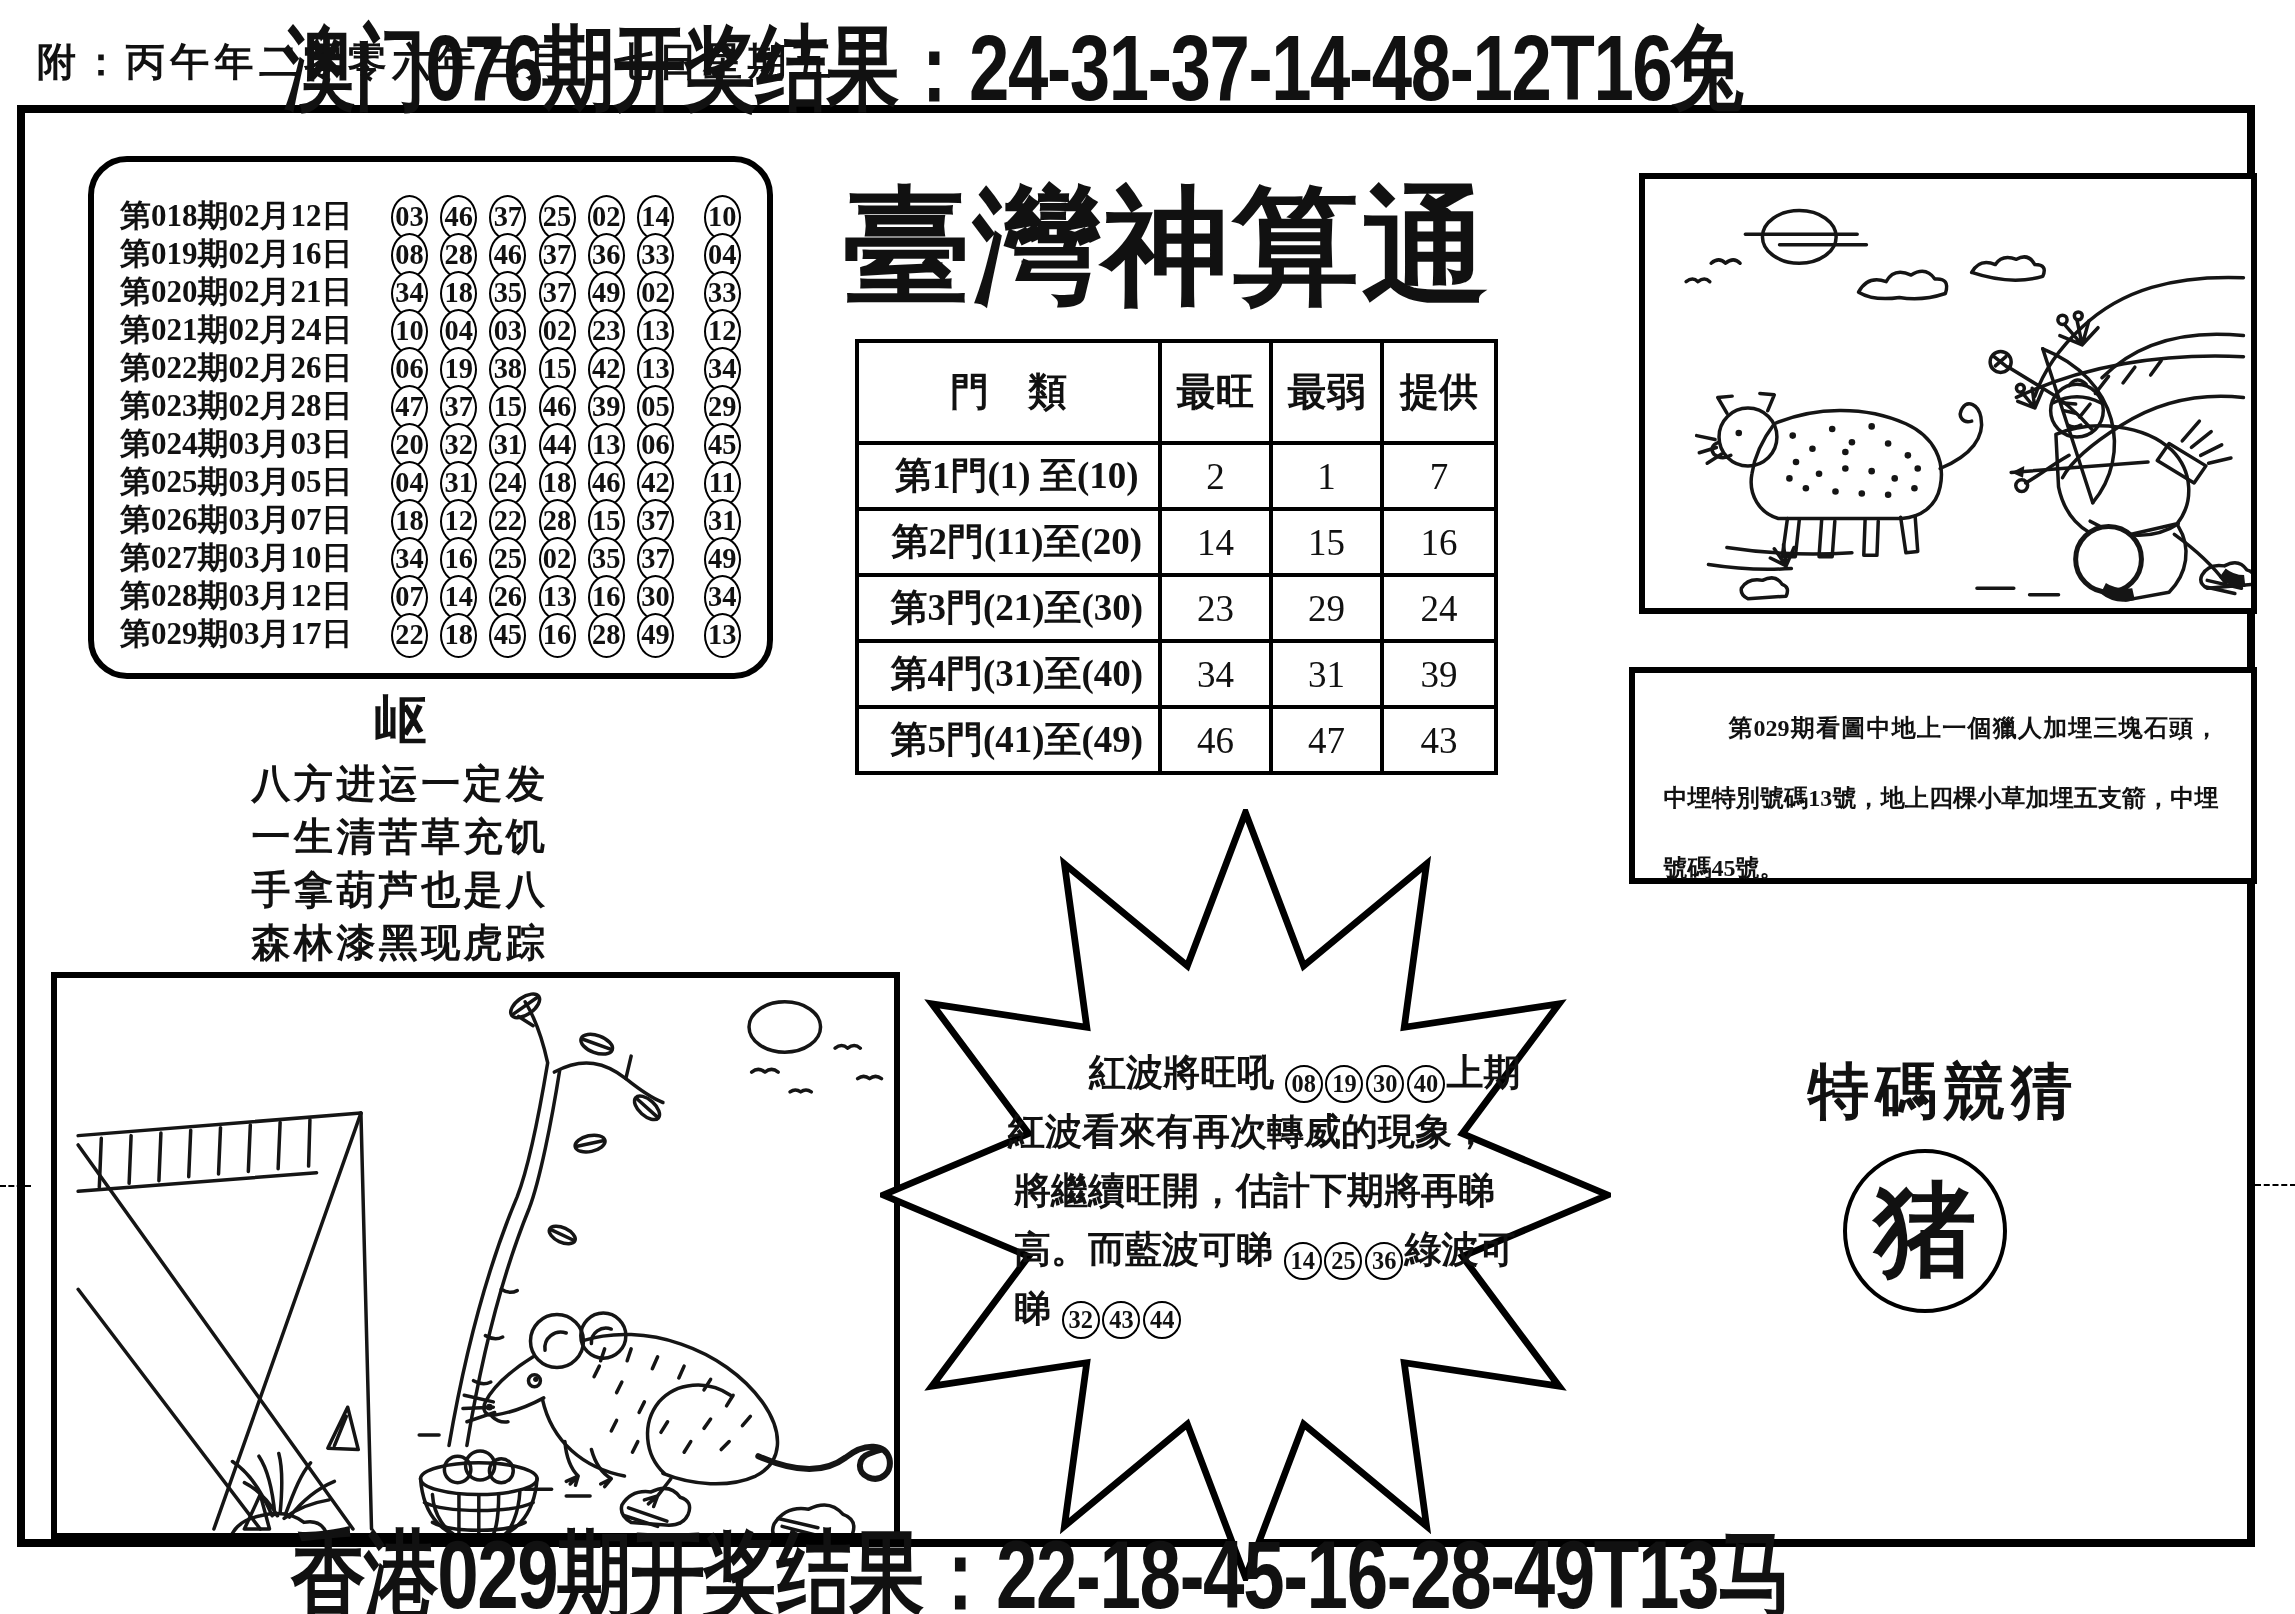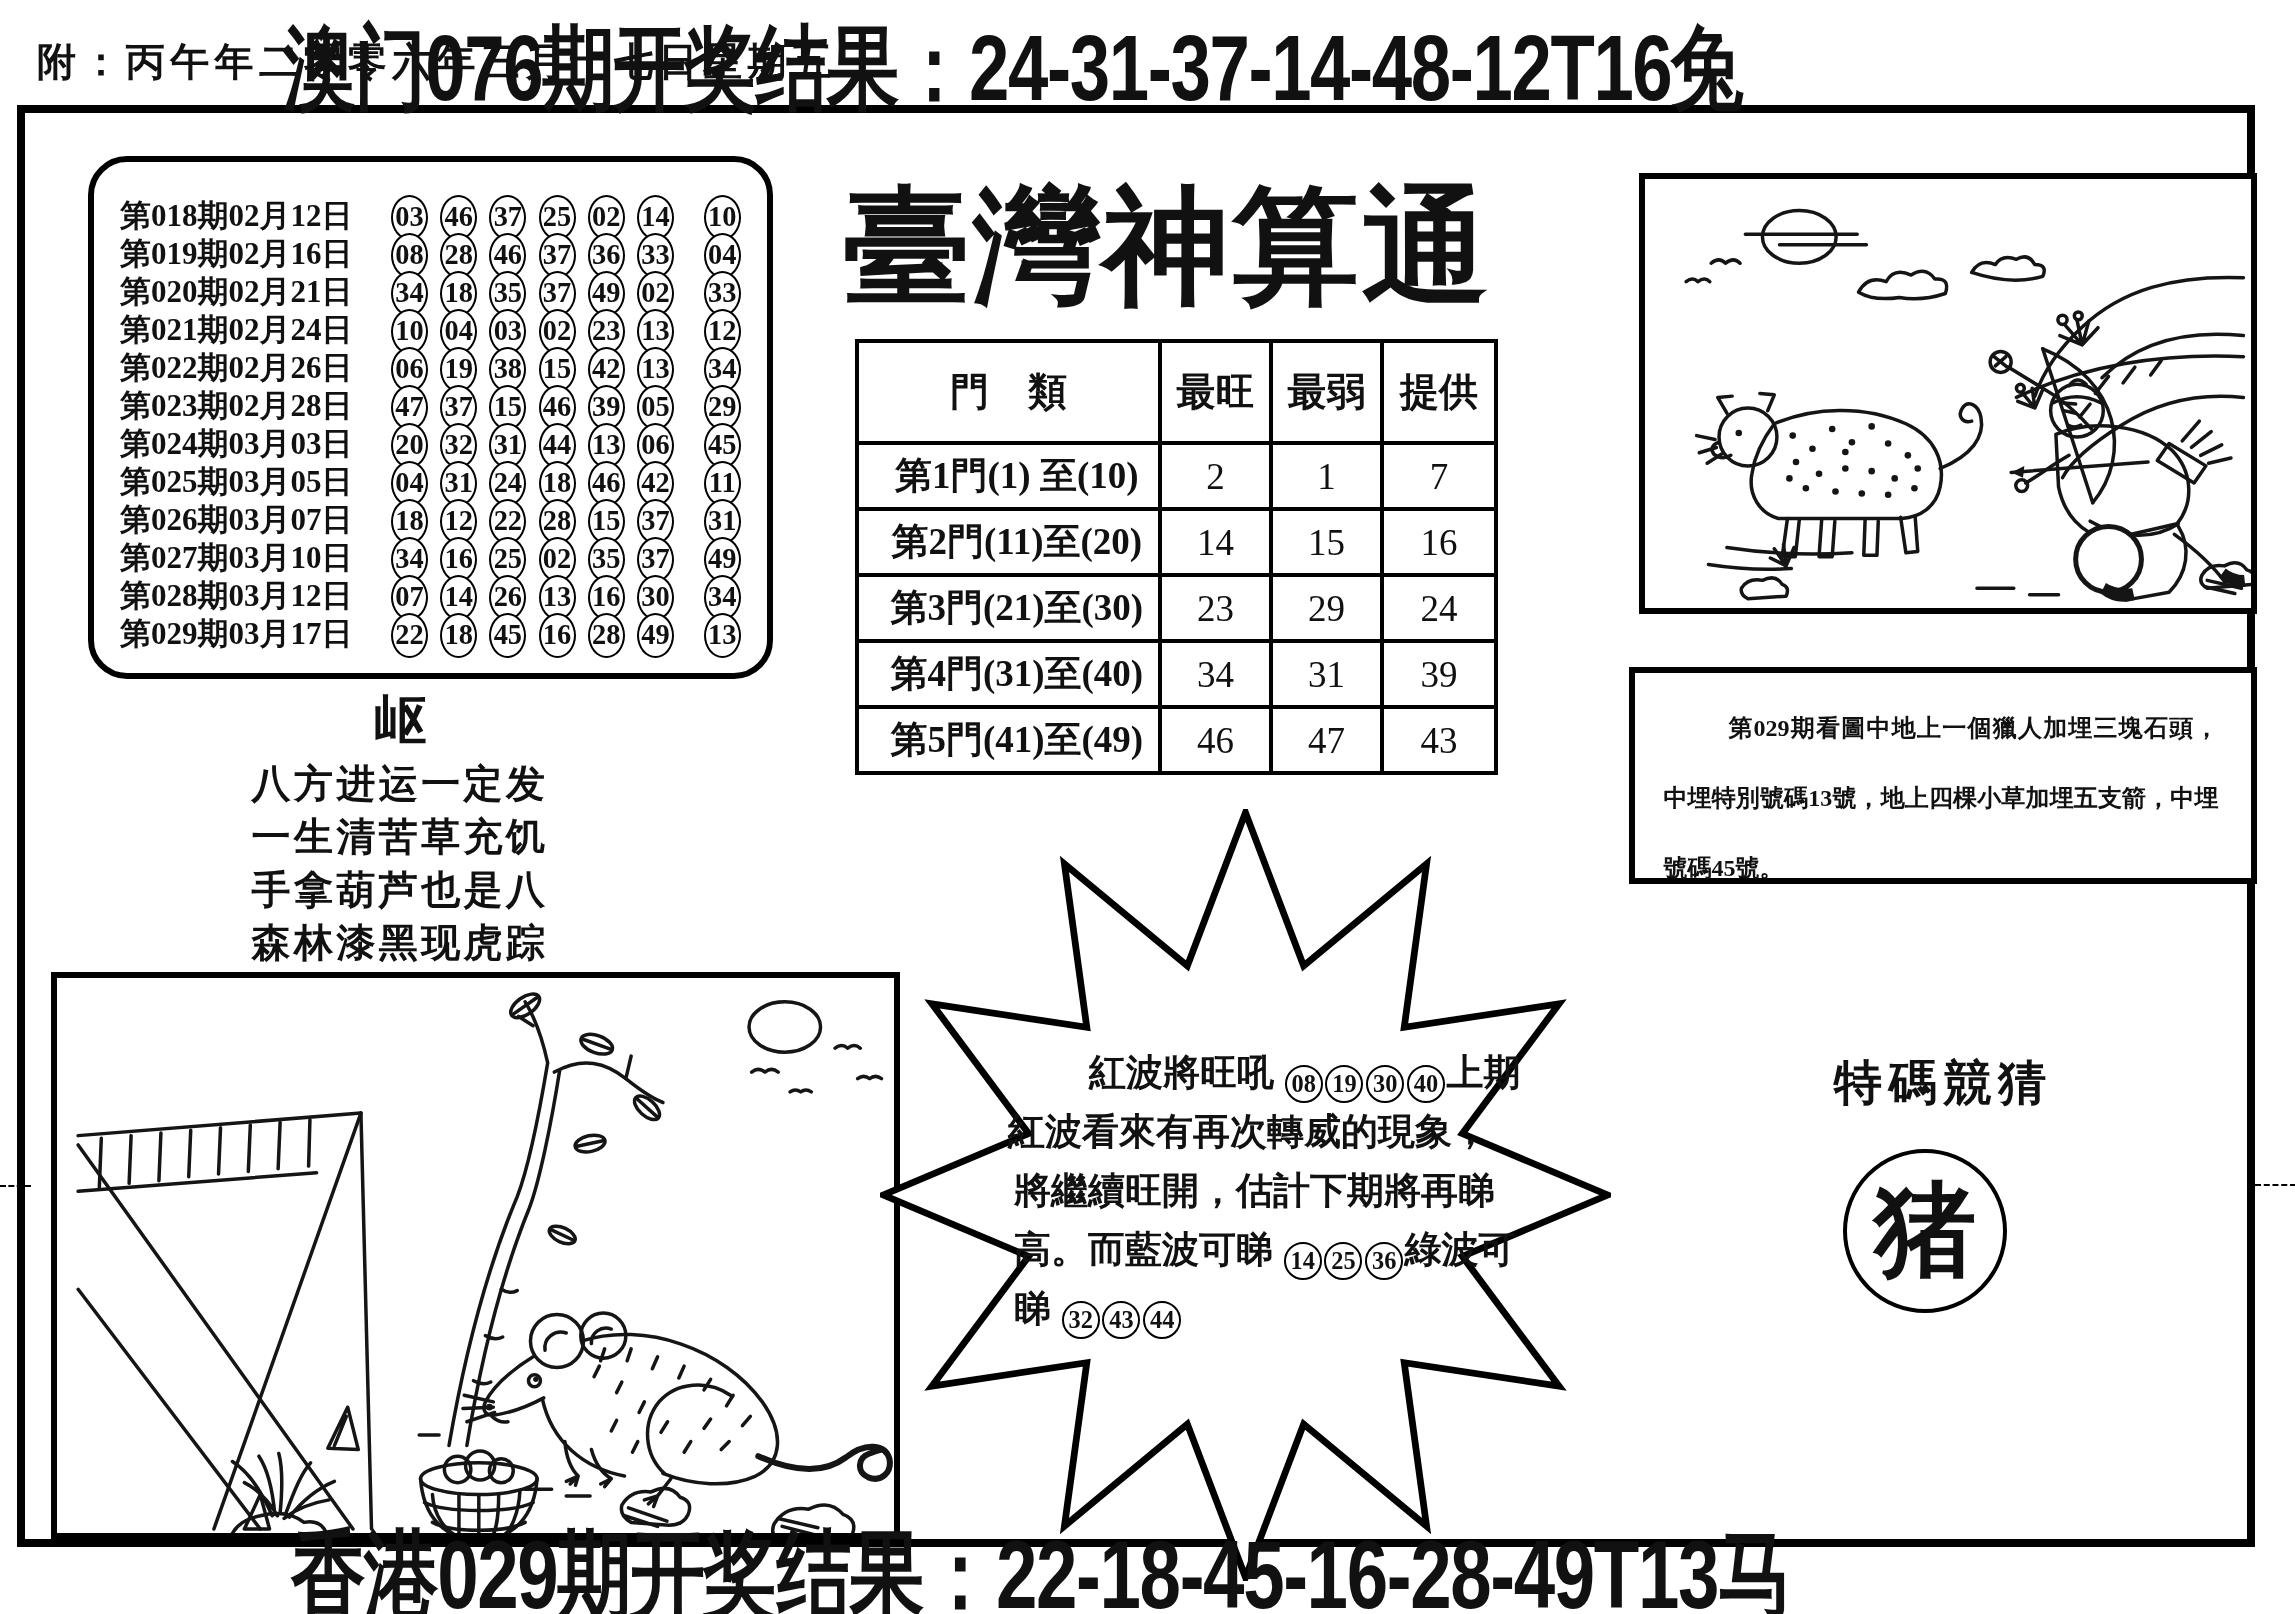--- a/index.html
+++ b/index.html
@@ -63,21 +63,21 @@
   #star-svg{left:880px;top:809px;width:731px;height:772px;z-index:4;}
   #star-text{left:0;top:0;width:2295px;height:1614px;z-index:5;pointer-events:none;}
   .star-line{position:absolute;font-size:37px;font-weight:bold;white-space:nowrap;}
   .sl0{left:1089px;top:1048px;} .sl1{left:1008px;top:1107px;} .sl2{left:1014px;top:1166px;font-family:Liberation Serif, serif;}
   .sl3{left:1014px;top:1225px;} .sl4{left:1014px;top:1284px;}
   .num-circle{display:inline-flex;width:38px;height:38px;border:2px solid #000;border-radius:50%;
     align-items:center;justify-content:center;font-size:24.4px;font-weight:bold;margin:0 1.4px;
     vertical-align:-6.8px;box-sizing:border-box;}
 
   
-  #guess-title{left:1798px;top:1051px;width:291px;font-size:48px;font-weight:bold;letter-spacing:6.8px;
+  #guess-title{left:1798px;top:1051px;width:291px;font-size:61px;font-weight:bold;letter-spacing:6.8px;
     text-align:center;white-space:nowrap;z-index:1;}
   #zodiac-circle{left:1843px;top:1149px;width:164px;height:164px;border:4.1px solid #000;border-radius:50%;
     display:flex;align-items:center;justify-content:center;font-size:102px;font-weight:bold;z-index:1;
     box-sizing:border-box;background:#fff;}
   #guess-numbers{left:1781px;top:1412px;width:311px;font-size:45px;text-align:center;word-spacing:24.4px;z-index:1;}
 
   
   #footer-hk{left:291px;top:1511px;font-size:76px;font-weight:bold;white-space:nowrap;
     font-family:"Liberation Sans",sans-serif;transform:scale(0.98,1.27);transform-origin:top left;
     letter-spacing:-1.4px;z-index:6;}

